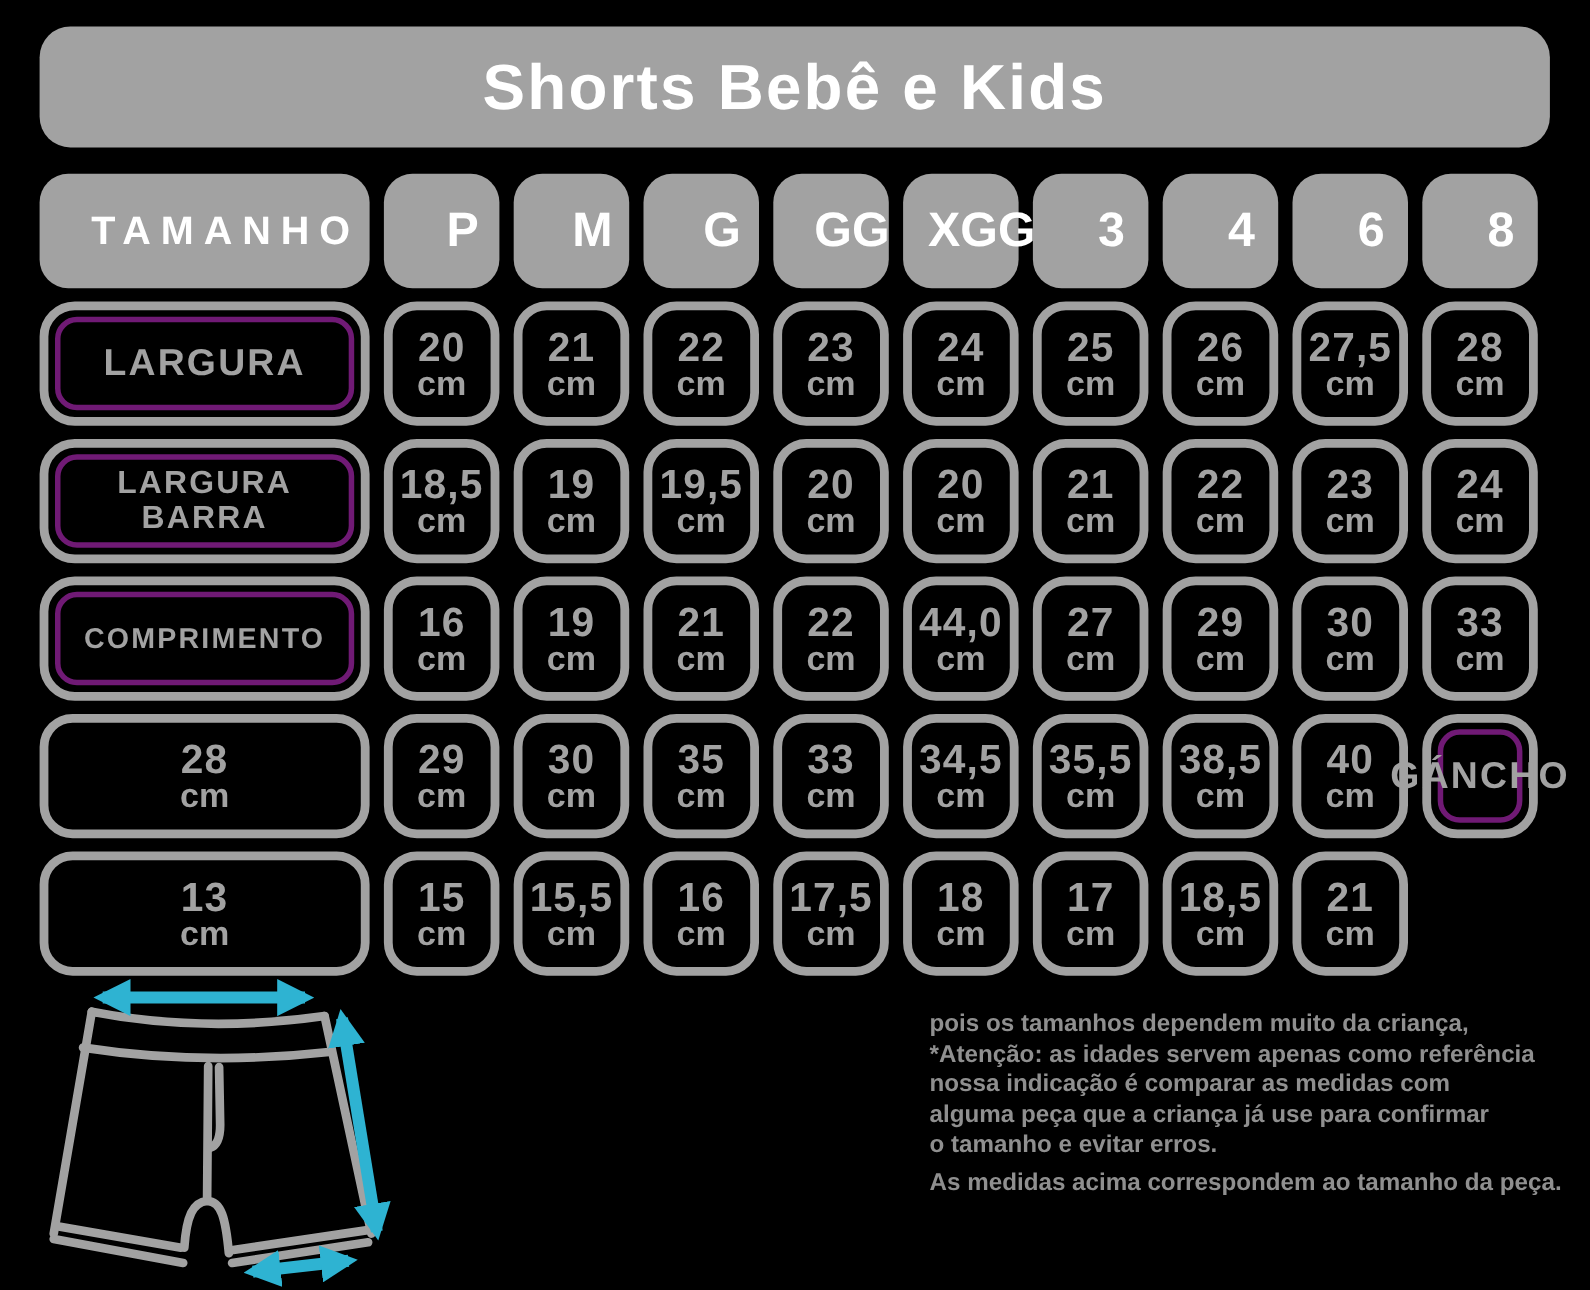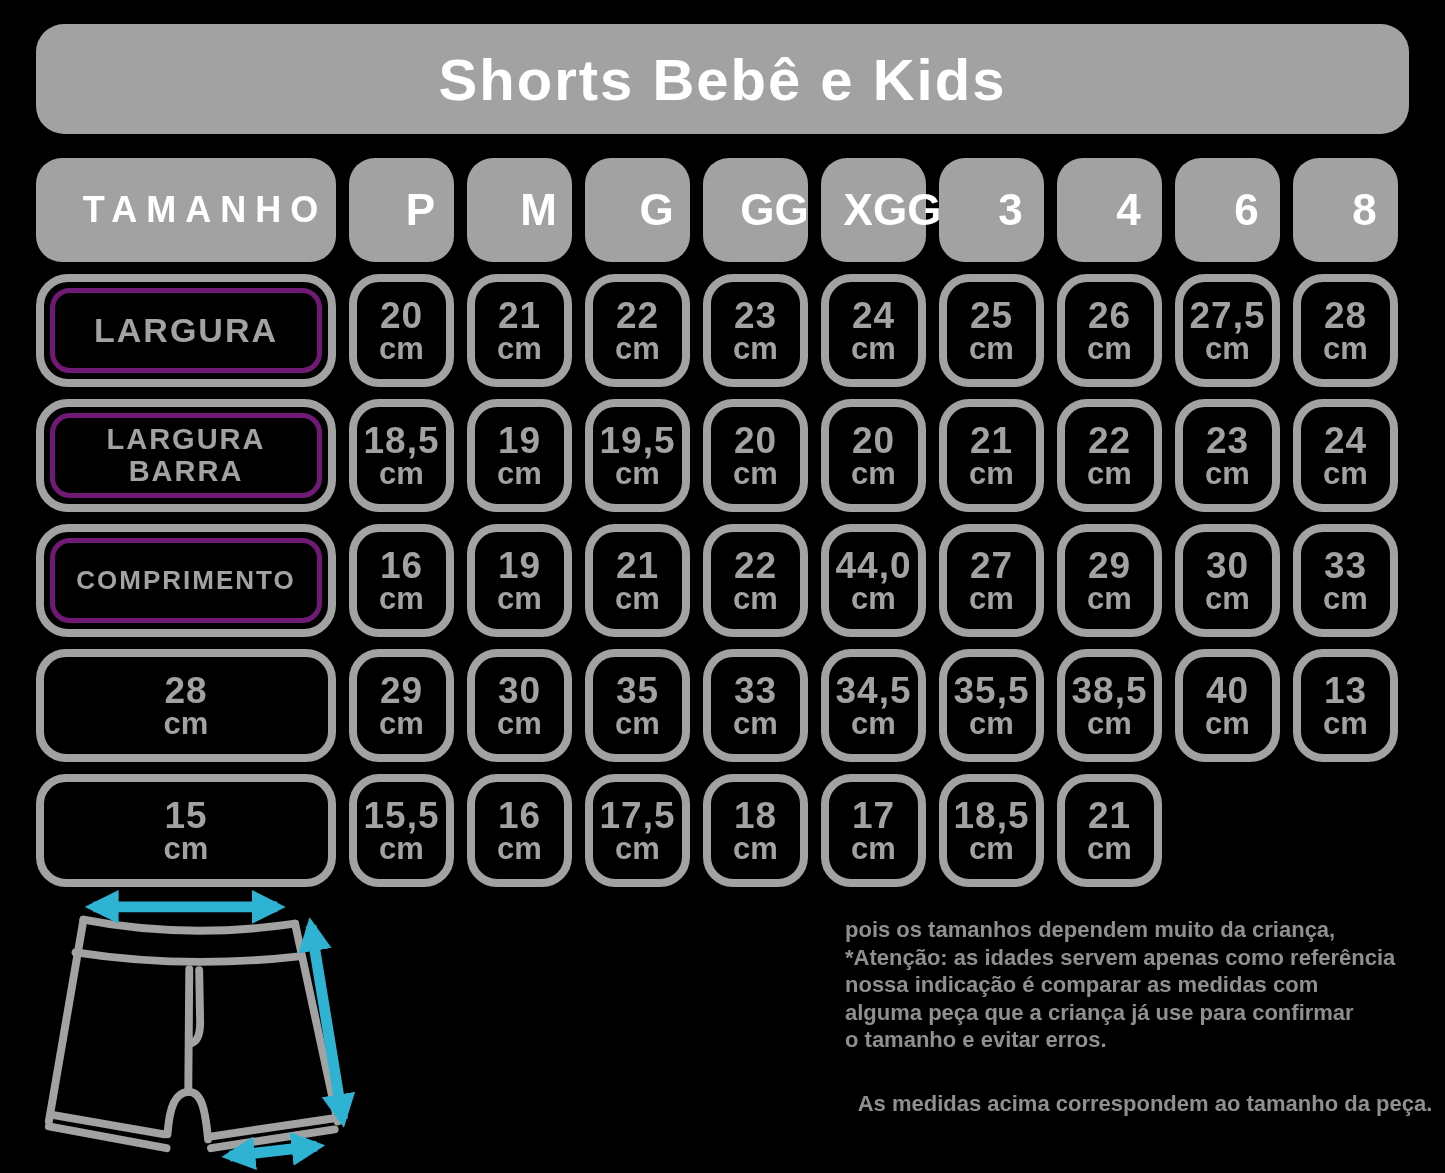--- a/index.html
+++ b/index.html
@@ -49,21 +49,21 @@
   }
   .vcell .num{font-size:37px;line-height:36px;letter-spacing:1px;}
   .vcell .unit{font-size:31px;line-height:30px;}
 
   .shorts-wrap{position:absolute;left:36px;top:886px;width:356px;height:287px;}
 
   .notes{
     position:absolute;left:845px;top:916px;width:600px;
     color:#8f8f8f;font-weight:700;font-size:22px;line-height:27.5px;
   }
-  .footer-note{margin-top:36px;text-align:center;}
+  .footer-note{margin-top:7px;}
 </style>
 </head>
 <body>
 
 <div class="sheet">
 
   <div class="title-bar">Shorts Bebê e Kids</div>
 
   <div class="grid">
 
@@ -229,20 +229,23 @@
       </div>
     <div class="vcell">
         <span class="num">38,5</span>
         <span class="unit">cm</span>
       </div>
     <div class="vcell">
         <span class="num">40</span>
         <span class="unit">cm</span>
       </div>
 
+    <div class="lcell">
+        <div class="lcell-inner fs-l">GÁNCHO</div>
+      </div>
     <div class="vcell">
         <span class="num">13</span>
         <span class="unit">cm</span>
       </div>
     <div class="vcell">
         <span class="num">15</span>
         <span class="unit">cm</span>
       </div>
     <div class="vcell">
         <span class="num">15,5</span>

